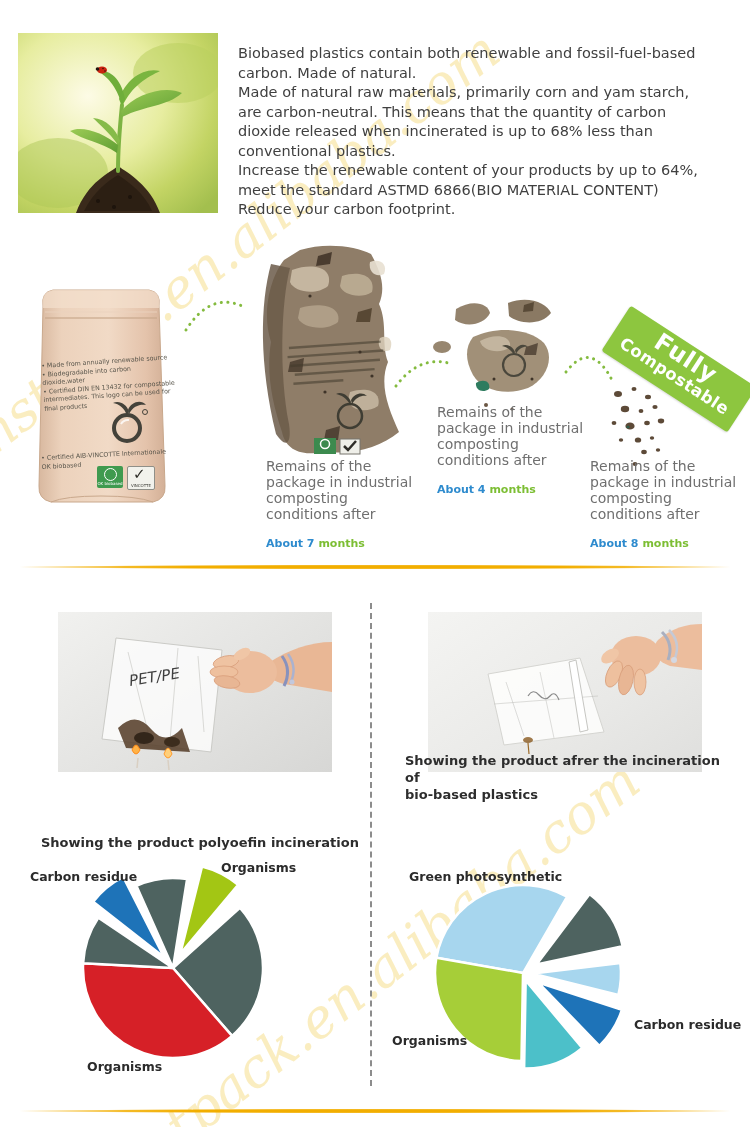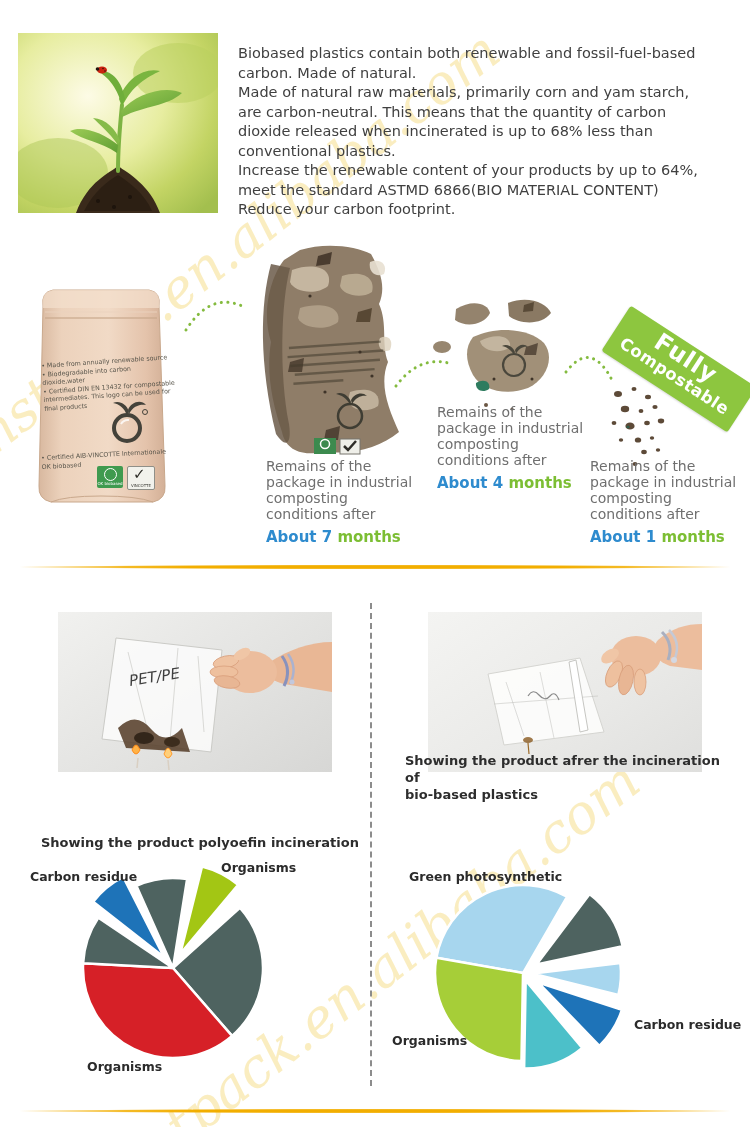--- a/index.html
+++ b/index.html
@@ -24,21 +24,21 @@
   .pouch-cert{left:26px;top:176px;width:132px;font-size:6.3px;line-height:8.6px;color:#57544a;
               transform:rotate(-3deg);transform-origin:left top;}
   .logo-ok{left:82px;top:188px;width:26px;height:22px;background:#3f9a4f;border-radius:2px;
            color:#fff;font-size:4px;text-align:center;line-height:36px;}
   .logo-ok .circ{position:absolute;left:7px;top:2px;width:11px;height:11px;border:1.5px solid #fff;border-radius:50%;}
   .logo-vin{left:112px;top:188px;width:26px;height:22px;background:#f2f2ec;border:1px solid #8f8f88;
             border-radius:2px;color:#3a3a34;font-size:4px;text-align:center;line-height:38px;}
   .logo-vin .chk{position:absolute;left:5px;top:-1px;font-size:15px;font-weight:bold;color:#2e2d28;line-height:16px;}
   .pouch-label{left:14px;top:524px;font-size:22px;color:#8cc344;}
   .stage-caption{width:165px;font-size:14px;line-height:16px;color:#6f6f6f;}
-  .duration{margin-top:7px;font-size:15px;font-weight:bold;}
+  .duration{margin-top:14px;font-size:11px;font-weight:bold;}
   .duration .b{color:#2e8bce;}
   .duration .g{color:#7cbe33;}
   .cap2{left:266px;top:458px;}
   .cap3{left:437px;top:404px;}
   .cap4{left:590px;top:458px;}
   .banner{left:604px;top:342px;width:150px;height:54px;background:#8dc63f;border-radius:3px;
           transform:rotate(33deg);color:#fff;font-weight:bold;text-align:center;
           box-shadow:0 1px 2px rgba(0,0,0,0.15);}
   .banner .l1{font-size:24px;line-height:26px;margin-top:1px;letter-spacing:1px;}
   .banner .l2{font-size:16.5px;line-height:18px;letter-spacing:0.5px;}
@@ -265,21 +265,21 @@
       <span class="b">About 4</span>
       <span class="g">months</span>
     </div>
   </div>
   <div class="abs stage-caption cap4">
     <div class="pre">Remains of the
 package in industrial
 composting
 conditions after</div>
     <div class="duration">
-      <span class="b">About 1</span>
+      <span class="b">About 8</span>
       <span class="g">months</span>
     </div>
   </div>
 
   <div class="abs gold gold1"></div>
   <div class="abs vdash"></div>
 
   <div class="abs photo photoL">
     <svg width="274" height="160" viewBox="0 0 274 160">
       <path d="M58,26 L164,38 L153,140 L44,127 Z" fill="rgba(253,253,252,0.82)" stroke="#cbcbc7" stroke-width="1"></path>

